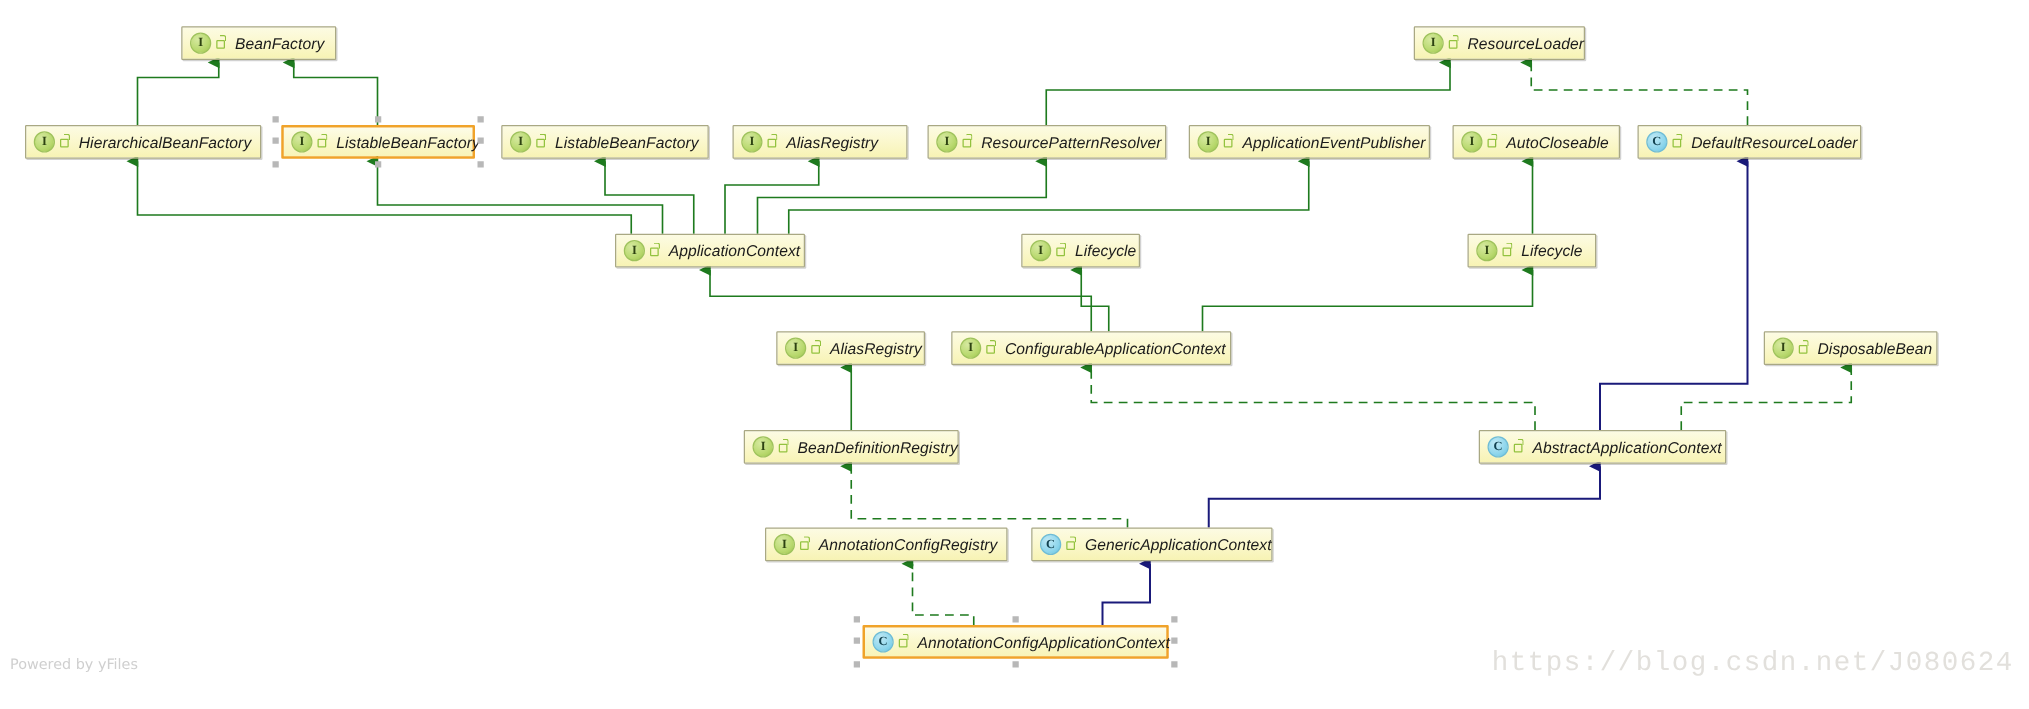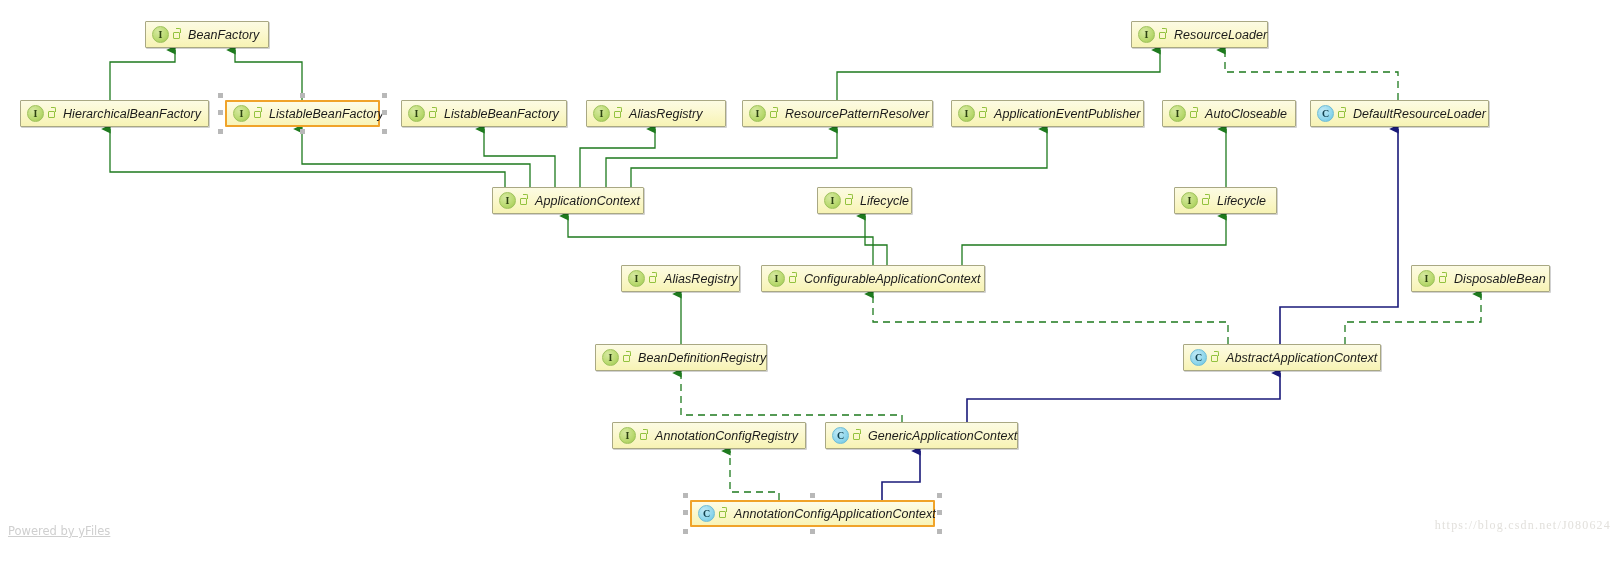--- a/index.html
+++ b/index.html
@@ -123,27 +123,26 @@
     position: absolute;
     color: #d2d2d2;
     user-select: none;
   }
   #wm-yfiles {
     left: 8px;
     top: 524px;
     font-size: 11.5px;
     font-family: "DejaVu Sans", sans-serif;
     color: #cfcfcf;
-    text-decoration: underline;
   }
   #wm-url {
     right: 12px;
     top: 518px;
-    font-size: 12px;
-    font-family: Liberation Serif, serif;
+    font-size: 22px;
+    font-family: Liberation Mono, monospace;
     color: #e2e0dc;
     letter-spacing: 1.2px;
   }
 </style>
 </head>
 <body>
 
 <div id="canvas">
 
   <svg id="edge-layer" viewBox="0 0 1623 567">

